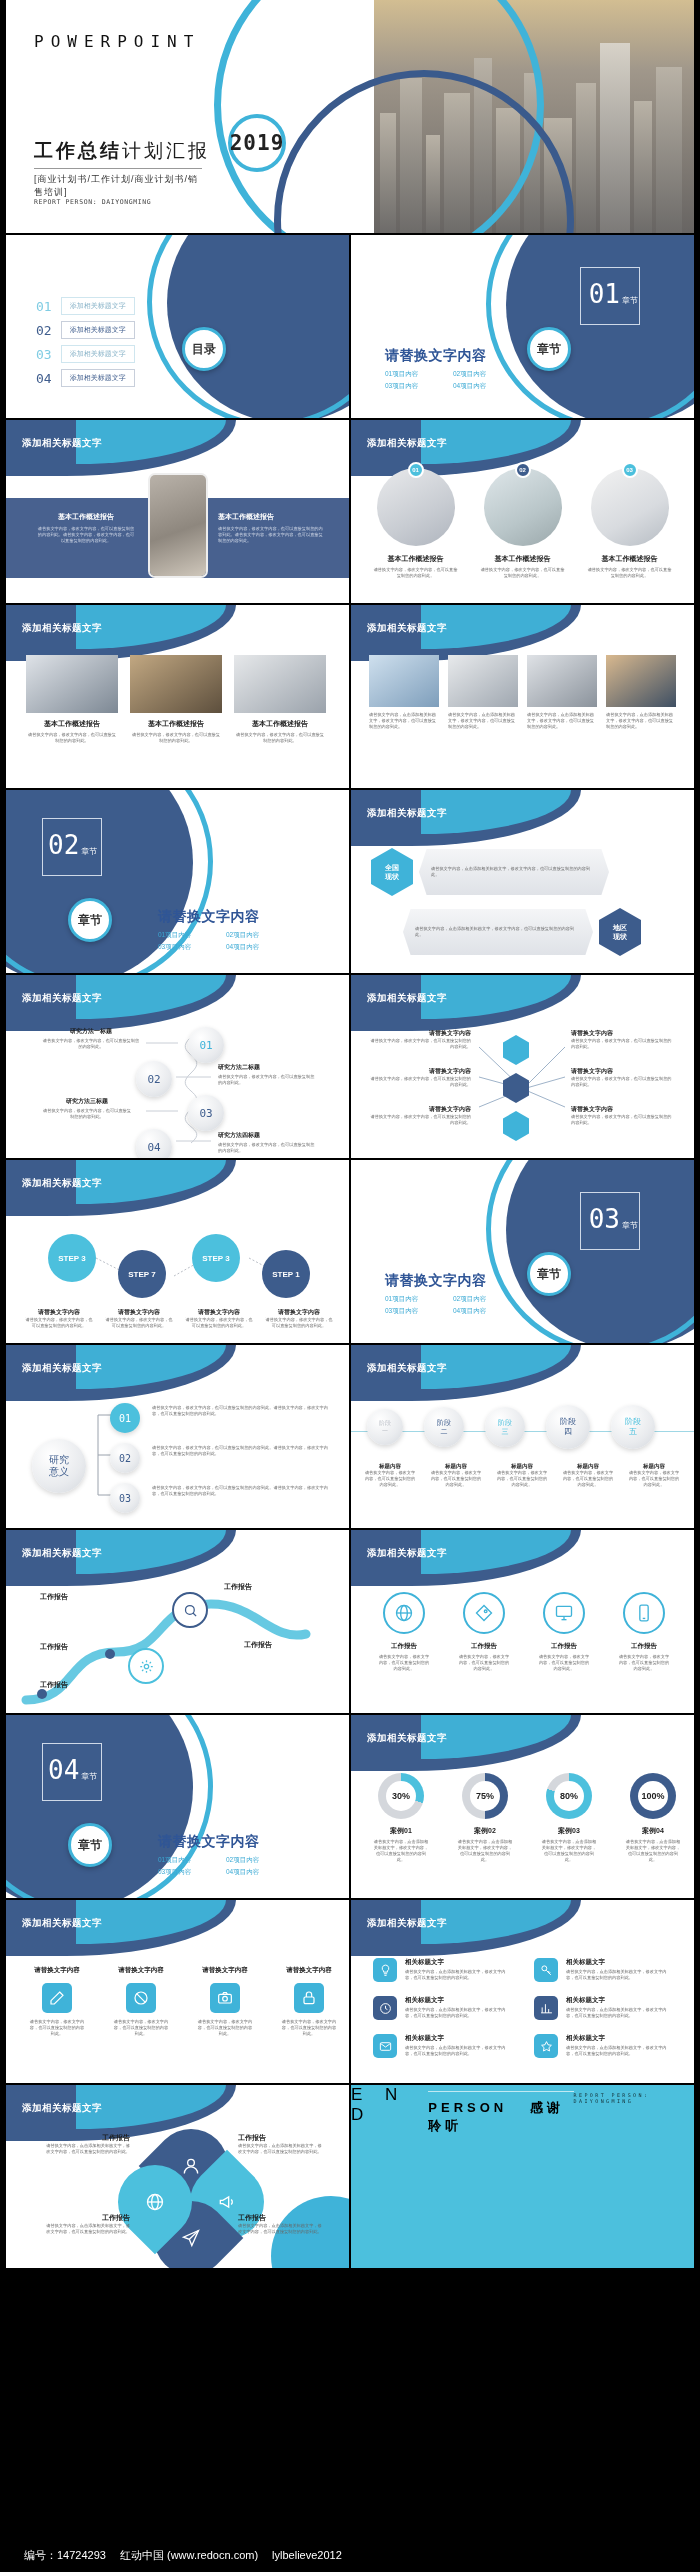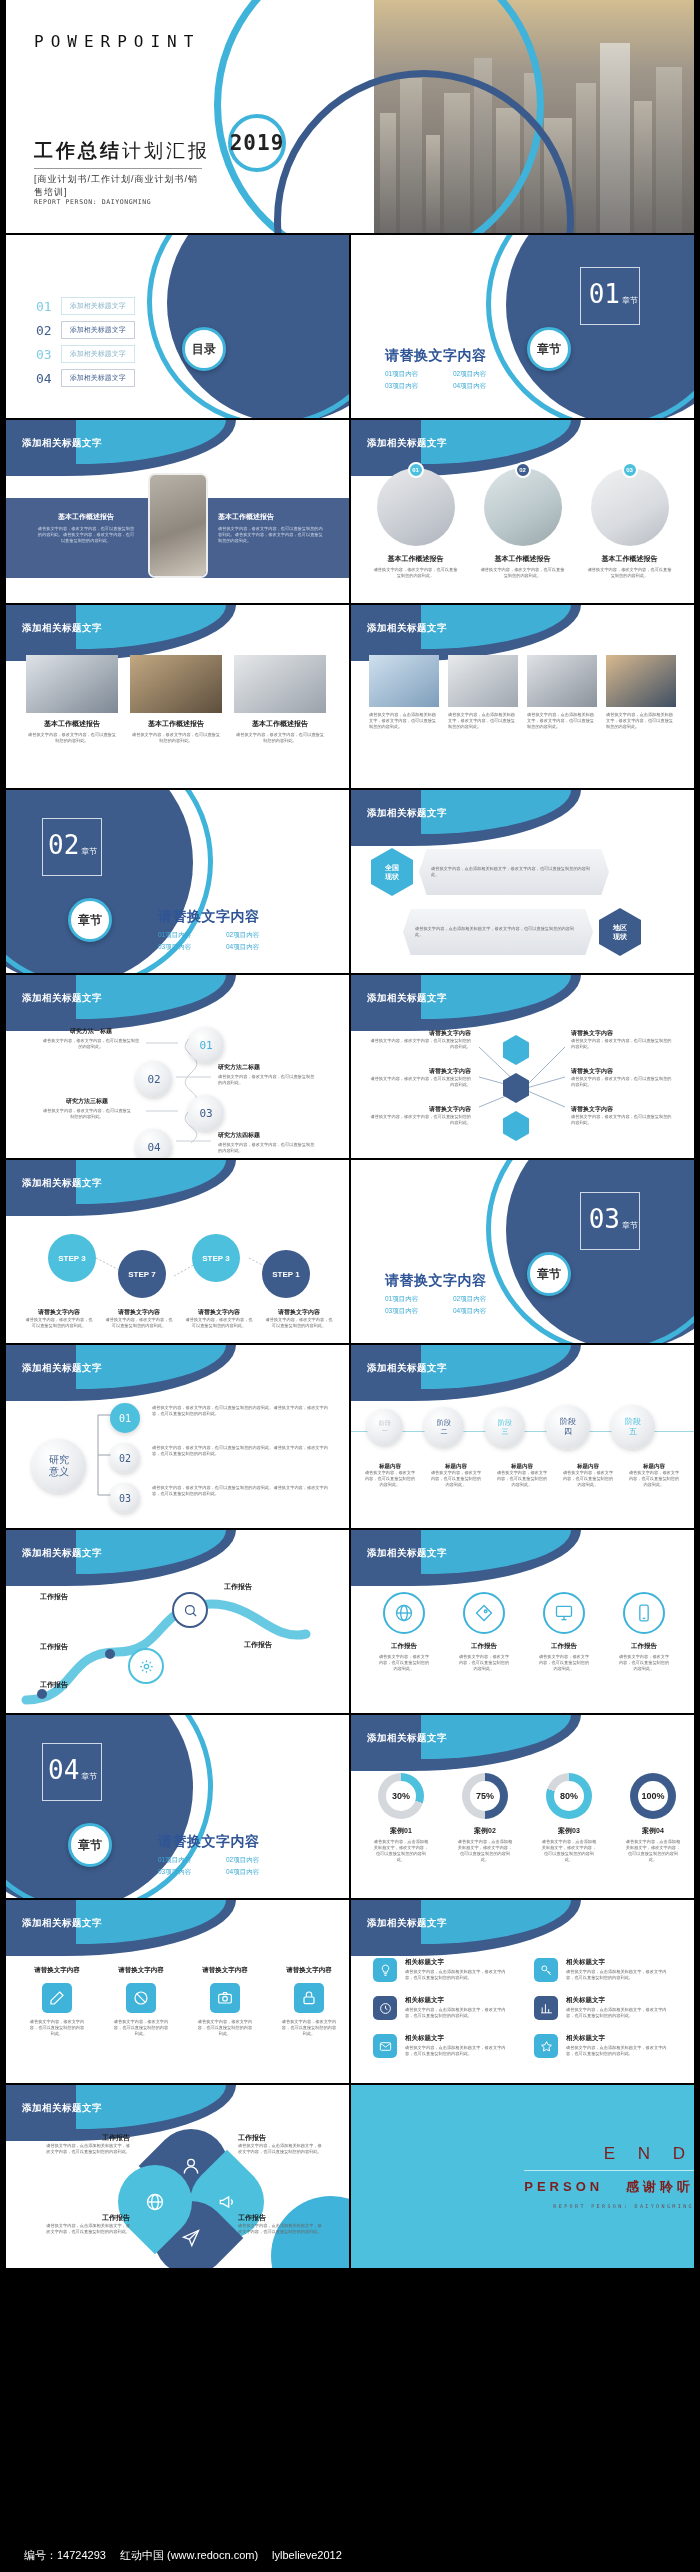--- a/index.html
+++ b/index.html
@@ -174,22 +174,22 @@
     display:flex;align-items:center;justify-content:center;color:#3fb3d9;
   }
   .petal { position:absolute; width:74px;height:74px; }
   .petal i{
     display:block;width:100%;height:100%;
     display:flex;align-items:center;justify-content:center;color:#fff;
   }
 
   
   .end-slide { background:#4cc0dd; }
-  .end-wrap { position:absolute; inset:0; display:flex; flex-direction:column;
-    align-items:flex-end; justify-content:center; color:#7f1d1d; }
+  .end-wrap { position:absolute; inset:0; display:flex; flex-direction:row;
+    align-items:flex-start; justify-content:center; color:#000000; }
   .end-e { font-size:17px; letter-spacing:9px; font-weight:300; }
   .end-t { font-size:13px; letter-spacing:4px; font-weight:700; margin-top:6px;
     border-top:1px solid rgba(255,255,255,.65); padding-top:7px; }
   .end-p { font-size:5px; letter-spacing:2.4px; margin-top:7px; opacity:.75;
     font-family:"DejaVu Sans Mono",monospace; }
 
   
   .footer {
     position:absolute; left:0; bottom:0; width:700px; height:34px;
     background:#000; color:#fff; display:flex; align-items:center;

